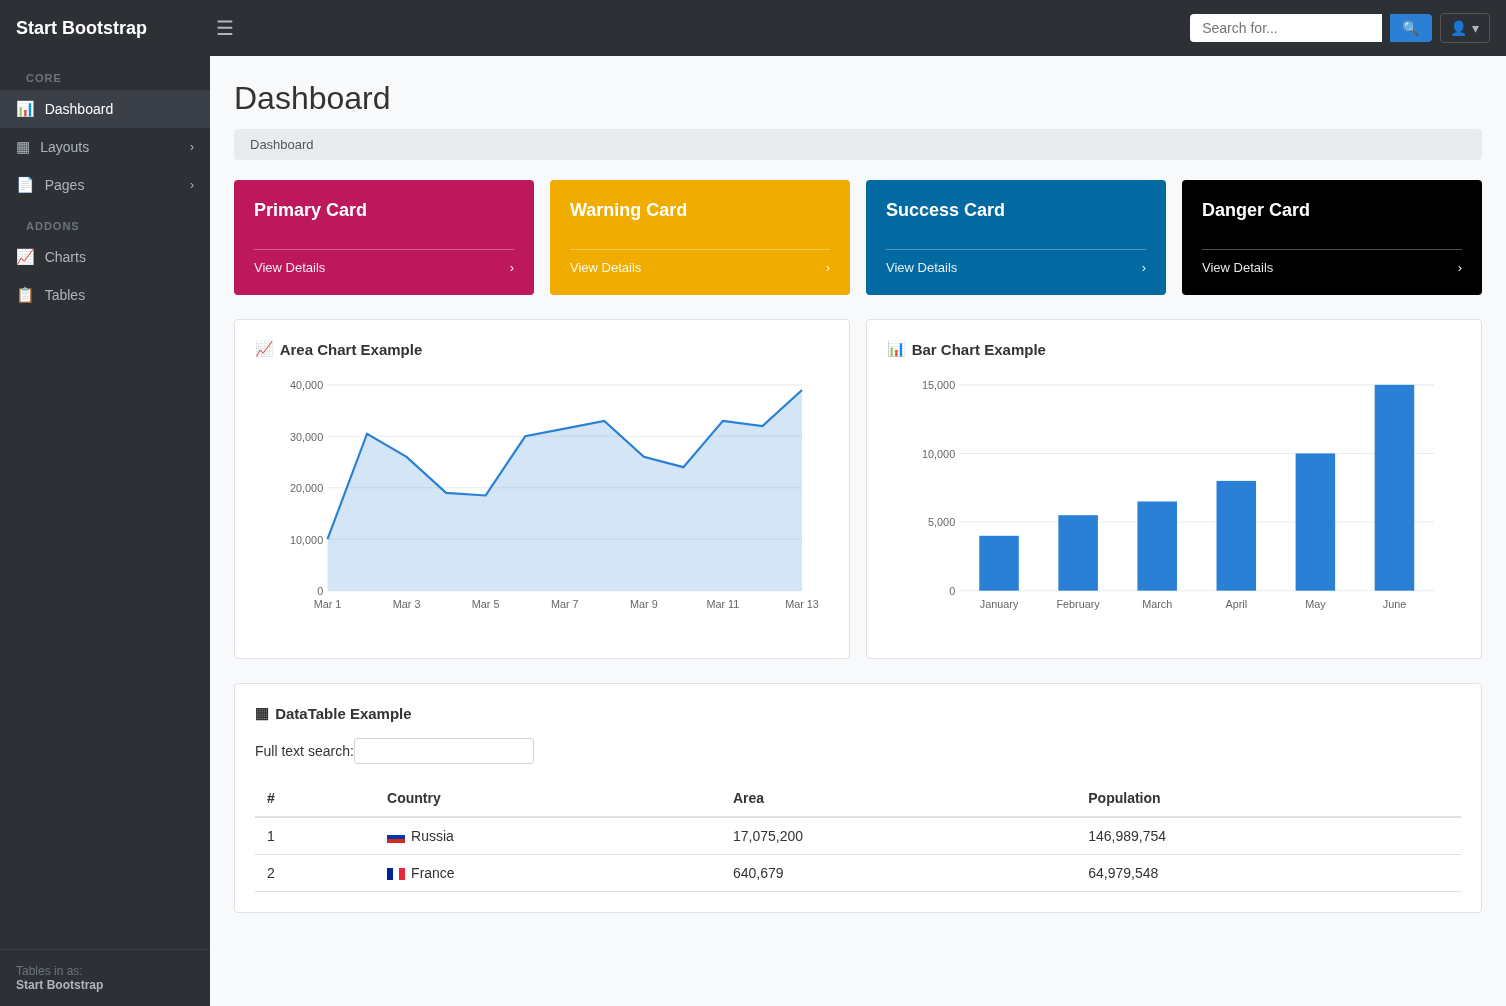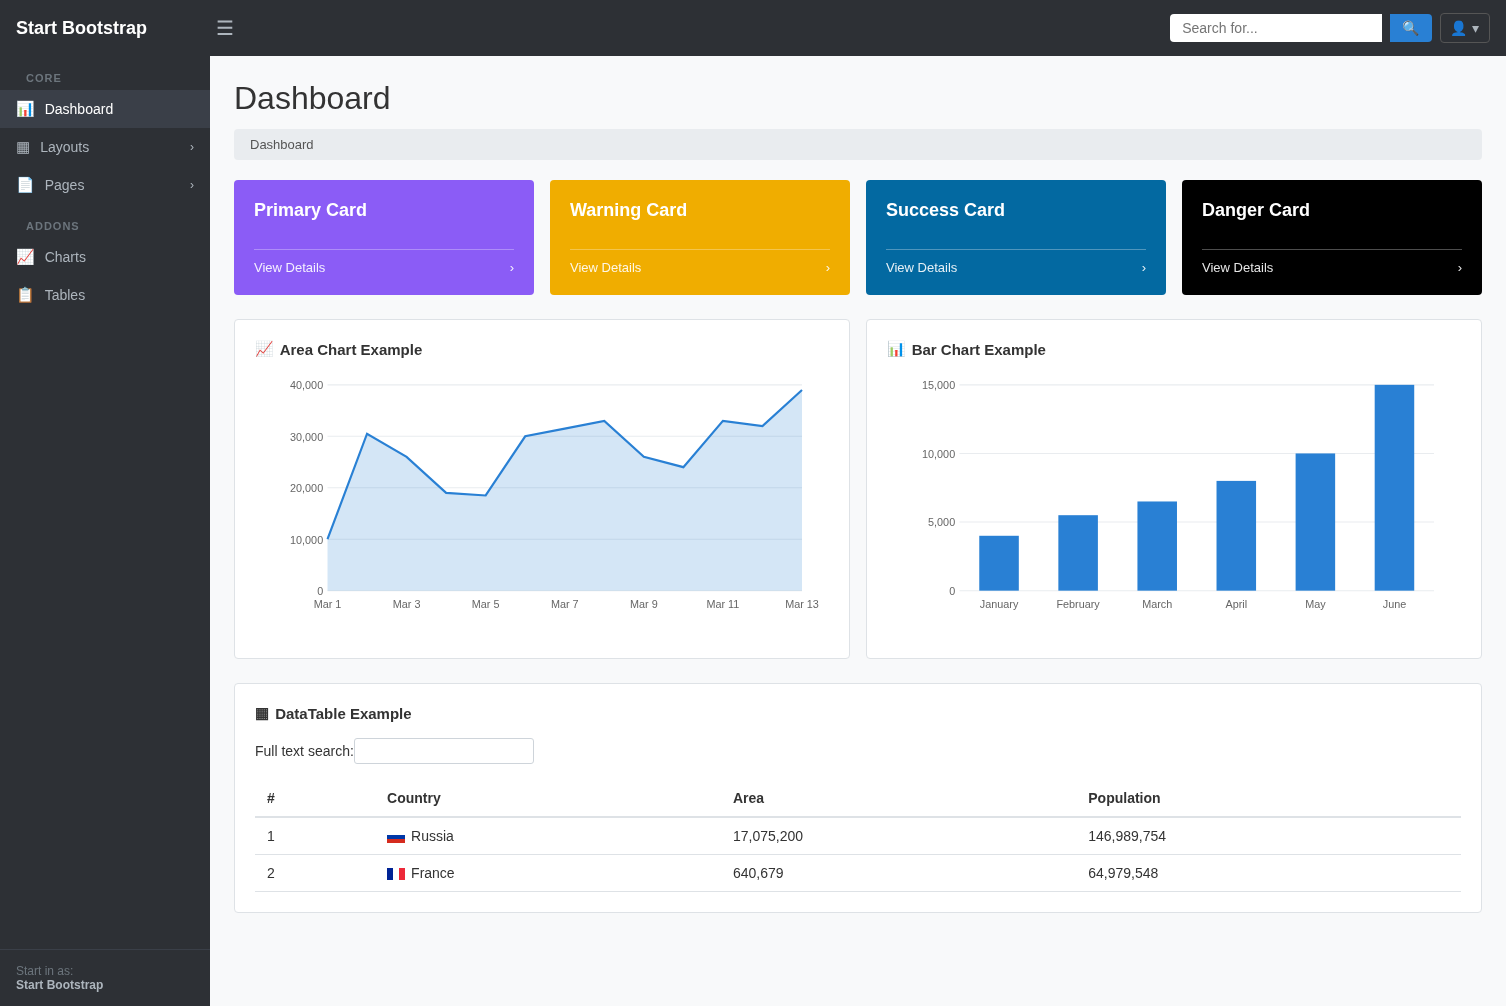--- a/index.html
+++ b/index.html
@@ -32,21 +32,21 @@
       display: flex;
       align-items: center;
       gap: 8px;
     }
     .search-input {
       background: #fff;
       border: none;
       padding: 6px 12px;
       border-radius: 4px 0 0 4px;
       font-size: 14px;
-      width: 212px;
+      width: 192px;
       outline: none;
     }
     .search-btn {
       background: #2980d4;
       border: none;
       color: #fff;
       padding: 6px 12px;
       border-radius: 0 4px 4px 0;
       cursor: pointer;
       font-size: 14px;
@@ -139,21 +139,21 @@
       grid-template-columns: repeat(4, 1fr);
       gap: 16px;
       margin-bottom: 24px;
     }
     .card {
       border-radius: 4px;
       padding: 20px;
       color: #fff;
       position: relative;
     }
-    .card-primary { background: #8b5cf6; }
+    .card-primary { background: #be185d; }
     .card-warning { background: #f0ad00; }
     .card-success { background: #0369a1; }
     .card-danger { background: #000000; }
     .card-title {
       font-size: 18px;
       font-weight: bold;
       margin-bottom: 28px;
     }
     .card-footer-link {
       display: flex;
@@ -301,21 +301,21 @@
     </div>
         <div class="sidebar-item">
       <div class="sidebar-item-left">
         <span class="sidebar-icon">📋</span>
         <span>Tables</span>
       </div>
 
     </div>
       </div>
     <div class="sidebar-footer">
-      <div>Start in as:</div>
+      <div>Tables in as:</div>
       <div style="color:#adb5bd;font-weight:bold;">Start Bootstrap</div>
     </div>
   </aside>
 
   <main class="main-content">
     <h1 class="page-title">Dashboard</h1>
     <div class="breadcrumb">Dashboard</div>
 
     <div class="cards-row" id="cards-row">
         <div class="card card-primary">

